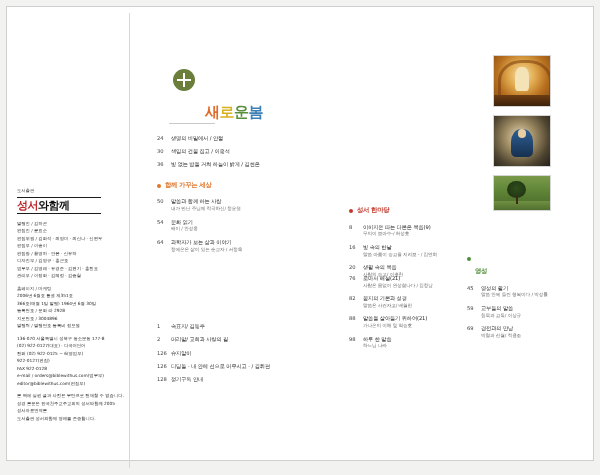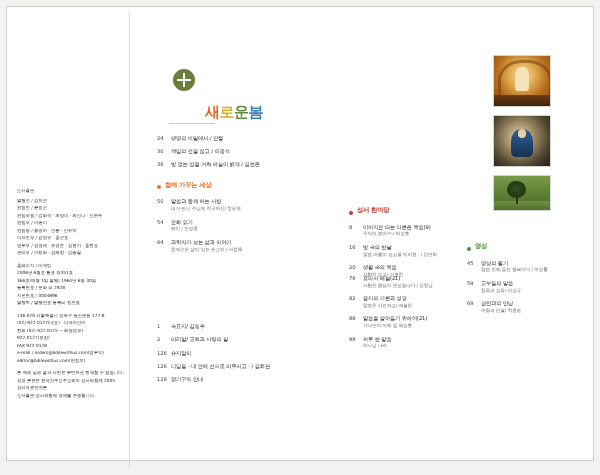--- a/index.html
+++ b/index.html
@@ -156,41 +156,41 @@
     letter-spacing: -0.1px;
   }
   .entry .sub {
     display: block;
     color: #6a6a6a;
     font-size: 4.6px;
     margin-top: 1.5px;
   }
   .sect-head {
     display: flex;
-    align-items: flex-end;
+    align-items: center;
     margin: 14px 0 9px 0;
   }
   .sect-head .dot {
     width: 4px;
     height: 4px;
     border-radius: 50%;
     margin-right: 4px;
     flex: 0 0 4px;
   }
   .sect-head .nm {
     font-size: 6.4px;
     font-weight: bold;
     letter-spacing: -0.3px;
   }
   .d-orange { background: #e0762b; }
   .t-orange { color: #e0762b; }
   .d-red { background: #c0392b; }
   .t-red { color: #c0392b; }
   .d-green { background: #4f8f3c; }
-  .t-green { color: #4f8f3c; }
+  .t-green { color: #4f8f3c; margin-top: 25px; }
 
   
   .photo {
     position: absolute;
     border: 1px solid #d5d5d5;
     box-sizing: border-box;
     overflow: hidden;
   }
   .photo-1 { left: 486px; top: 48px; width: 58px; height: 52px; }
   .photo-2 { left: 486px; top: 108px; width: 58px; height: 52px; }
@@ -260,20 +260,25 @@
 </head>
 <body>
 
 <div class="page">
   <div class="paper">
 
     <div class="divider"></div>
 
     <div class="colophon">
       <div class="kicker">도서출판</div>
+      <div class="logo-box">
+        <div class="logo-text">
+          <span class="accent">성서</span><span>와함께</span>
+        </div>
+      </div>
       <div class="colophon-block">
         <div class="colophon-line">발행인 / 김하곤</div>
         <div class="colophon-line">편집인 / 윤효순</div>
         <div class="colophon-line">편집위원 / 김화석 · 최영미 · 최선나 · 신현우</div>
         <div class="colophon-line">편집부 / 이송이</div>
         <div class="colophon-line">편집장 / 황영하 · 안윤 · 신유하</div>
         <div class="colophon-line">디자인부 / 김영규 · 홍근호</div>
         <div class="colophon-line">업무부 / 김영래 · 유경준 · 김현기 · 홍진표</div>
         <div class="colophon-line">관리부 / 이정화 · 김혜정 · 김승철</div>
       </div>

